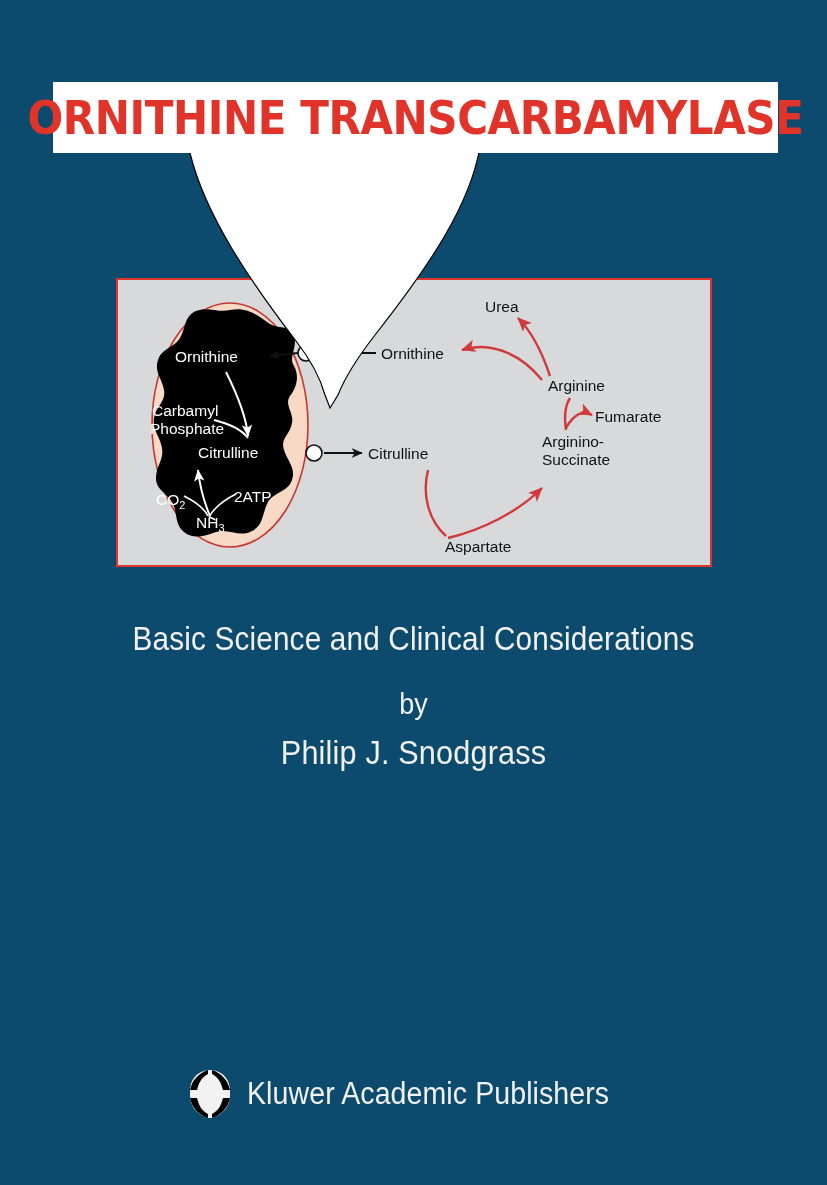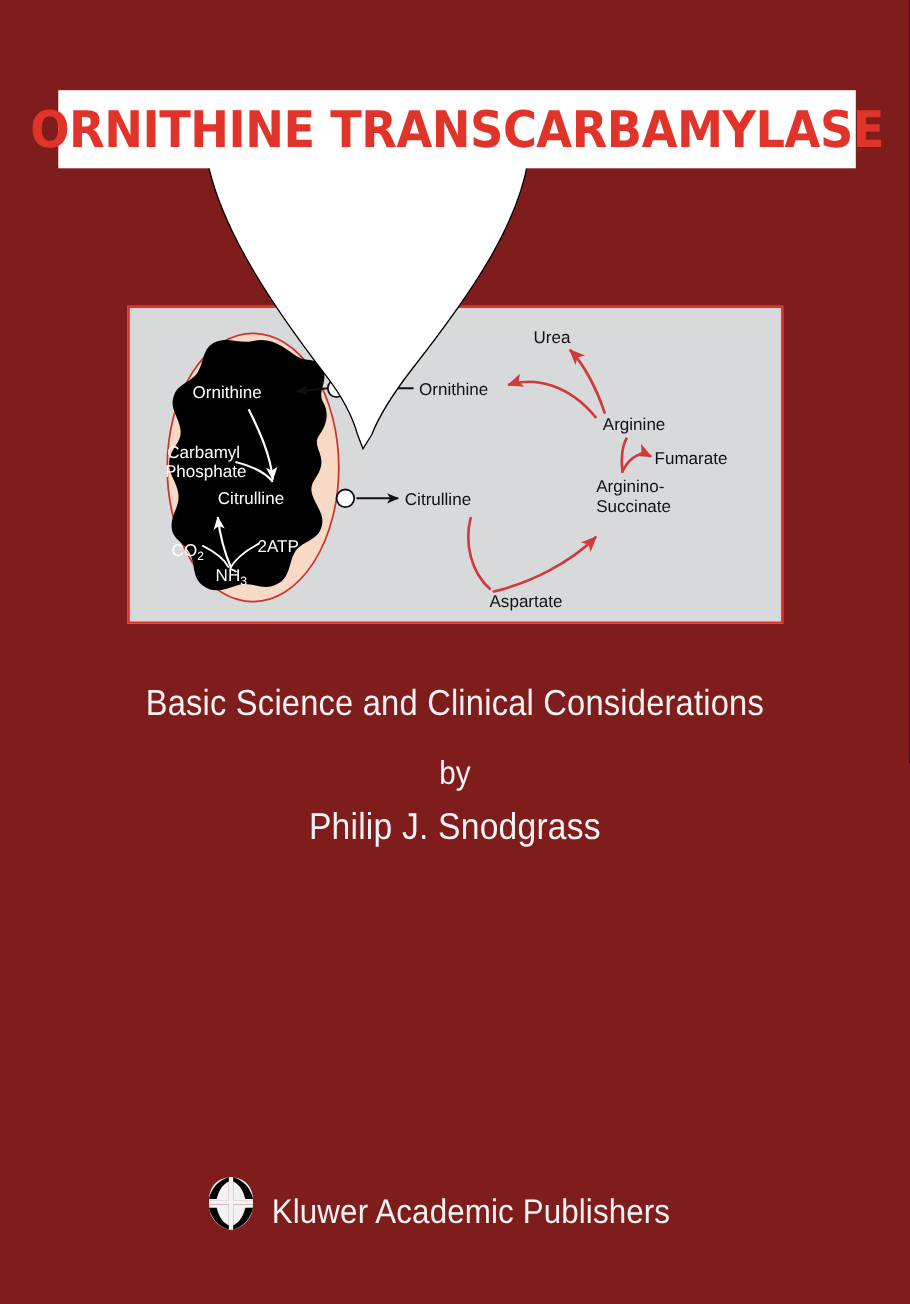--- a/index.html
+++ b/index.html
@@ -7,21 +7,21 @@
     padding: 0;
     background: #000000;
   }
   body {
     font-family: "Liberation Sans", sans-serif;
   }
   #cover {
     position: relative;
     width: 827px;
     height: 1185px;
-    background: #7f1d1d;
+    background: #0c4a6e;
     overflow: hidden;
   }
 
   
   #title-banner {
     position: absolute;
     left: 53px;
     top: 82px;
     width: 725px;
     height: 71px;
@@ -135,21 +135,21 @@
     white-space: nowrap;
   }
 
   
   #publisher {
     position: absolute;
     left: 0;
     top: 1068px;
     width: 827px;
     display: flex;
-    align-items: flex-end;
+    align-items: center;
     justify-content: center;
     gap: 14px;
   }
   #publisher-logo {
     width: 46px;
     height: 52px;
     flex: none;
   }
   #publisher-name {
     color: #f2f2f2;

